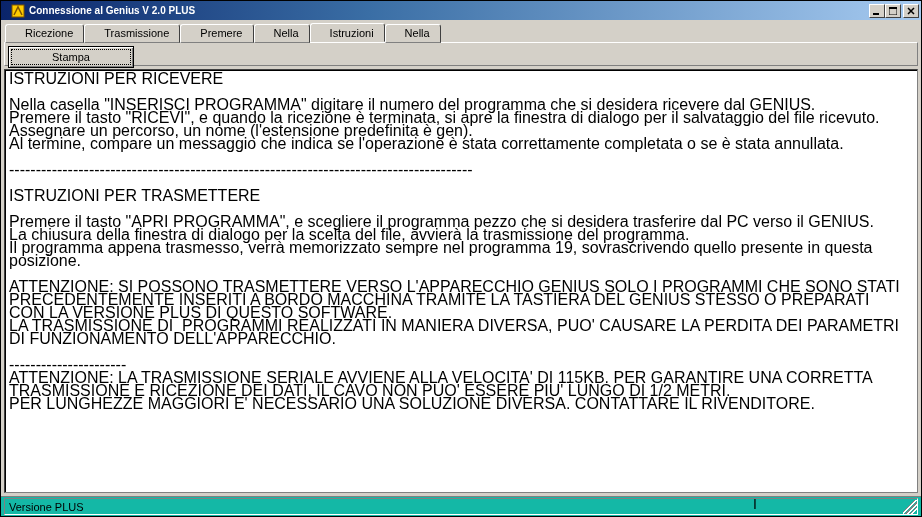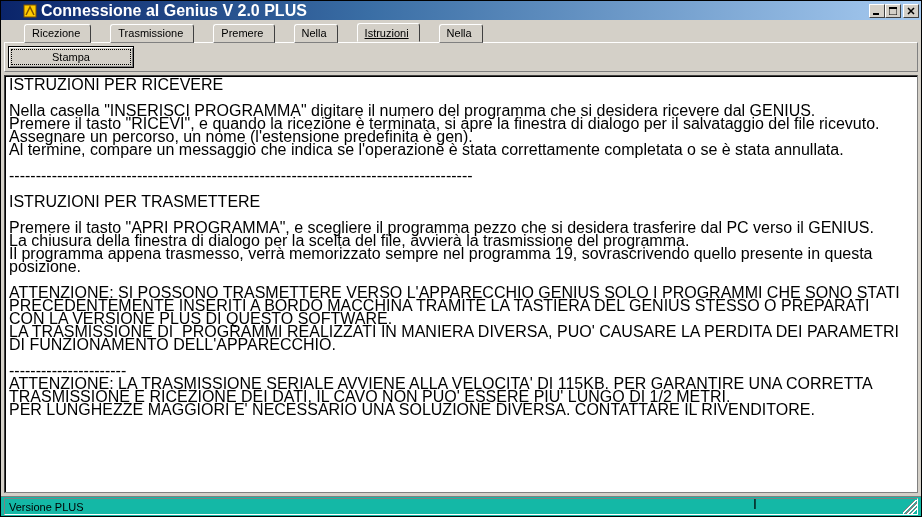--- a/index.html
+++ b/index.html
@@ -20,23 +20,23 @@
     background: #d4d0c8;
     display: flex;
     flex-direction: column;
   }
   .titlebar {
     height: 19px;
     background: linear-gradient(to right, #0a246a 0%, #3a6ea5 40%, #a6caf0 100%);
     color: #fff;
     display: flex;
     align-items: center;
-    padding-left: 21px;
+    padding-left: 9px;
     font-weight: bold;
-    font-size: 16px;
+    font-size: 10px;
   }
   .titlebar-icon {
     width: 16px;
     height: 16px;
     margin-right: 3px;
     display: inline-flex;
     align-items: center;
     justify-content: center;
   }
   .titlebar-text { flex: 1; }
@@ -60,51 +60,49 @@
   }
   .titlebar-btn.close { margin-left: 2px; }
   .tabbar {
     display: flex;
     padding: 3px 4px 0 4px;
     background: #d4d0c8;
     border-bottom: none;
     height: 22px;
   }
   .tab {
-    padding: 2px 10px 2px 7px;
+    padding: 2px 10px 2px 19px;
     border: 1px solid #808080;
     border-bottom: 1px solid #808080;
     border-top-color: #fff;
     border-left-color: #fff;
     border-right-color: #404040;
     background: #d4d0c8;
     margin-right: 0px;
     font-size: 11px;
     cursor: pointer;
     position: relative;
     top: 1px;
     border-radius: 3px 3px 0 0;
-    margin-left: 19px;
   }
   .tab.active {
     background: #d4d0c8;
     border-bottom: 1px solid #d4d0c8;
     top: 0;
     padding-top: 3px;
     z-index: 2;
-    text-decoration: underline;
   }
   .toolbar {
     background: #d4d0c8;
     border: 1px solid #fff;
     border-right-color: #808080;
     border-bottom-color: #808080;
     margin: 0 3px;
     padding: 3px;
-    height: 30px;
+    height: 24px;
   }
   .stampa-btn {
     width: 126px;
     height: 22px;
     background: #d4d0c8;
     border: 1px solid #000;
     box-shadow: inset 1px 1px 0 #fff, inset -1px -1px 0 #808080;
     font-size: 11px;
     cursor: pointer;
     outline: 1px dotted #000;

